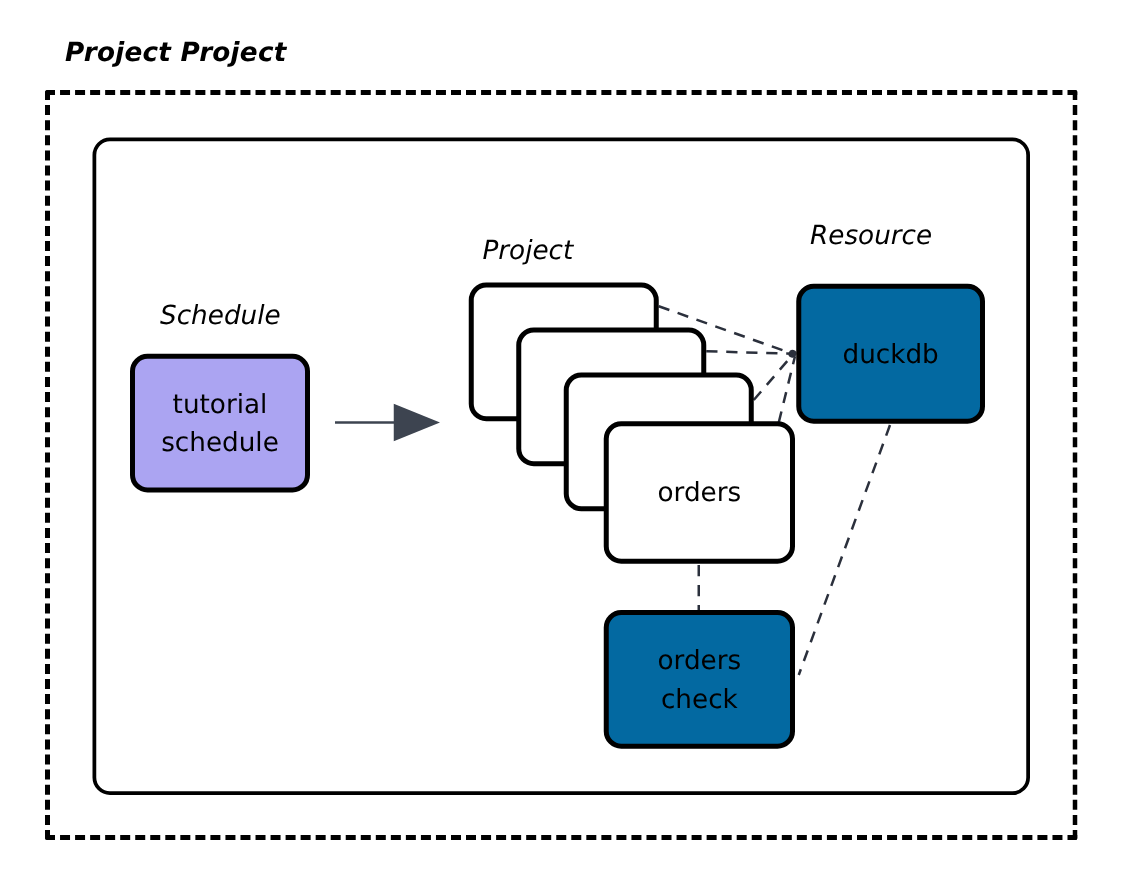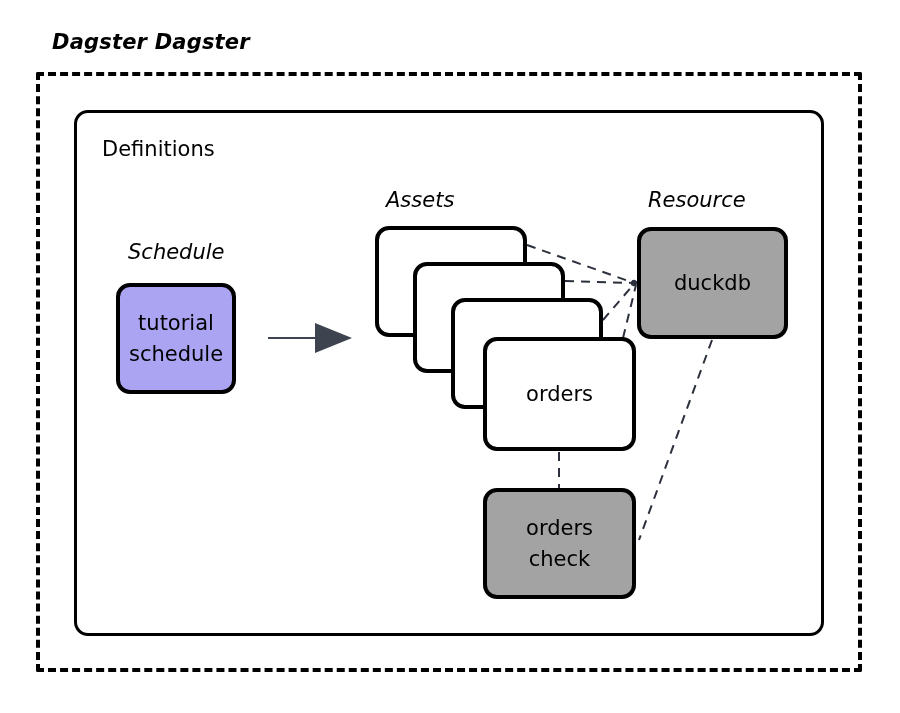--- a/index.html
+++ b/index.html
@@ -65,21 +65,21 @@
     color: #000000;
     white-space: nowrap;
     line-height: 1.22;
   }
   
   .node {
     position: absolute;
     box-sizing: border-box;
     border: 4px solid #000000;
     border-radius: 14px;
-    background: #a3a3a3;
+    background: #0369a1;
     display: flex;
     flex-direction: column;
     align-items: center;
     justify-content: center;
     font-size: 21px;
     color: #000000;
     line-height: 1.45;
     text-align: center;
   }
   .node .line { display: block; white-space: nowrap; }
@@ -94,26 +94,25 @@
     width: 900px;
     height: 713px;
     pointer-events: none;
   }
 </style>
 </head>
 <body>
 
 <div id="canvas">
 
-  <div class="frame-title">Dagster Dagster</div>
+  <div class="frame-title">Project Project</div>
 
   <div class="dashed-frame"></div>
 
   <div class="definitions-box"></div>
-  <div class="definitions-label">Definitions</div>
 
   <svg id="links" viewBox="0 0 900 713" xmlns="http://www.w3.org/2000/svg">
     <defs>
       <marker id="arrowhead" markerWidth="9" markerHeight="9" refX="1" refY="4.5" orient="auto" markerUnits="strokeWidth">
         <path d="M0,0 L9,4.5 L0,9 z" fill="#3d4450"></path>
       </marker>
       <marker id="dotend" markerWidth="6" markerHeight="6" refX="3" refY="3" orient="auto" markerUnits="strokeWidth">
         <circle cx="3" cy="3" r="1.6" fill="#2b303c"></circle>
       </marker>
     </defs>
@@ -131,26 +130,26 @@
 
     <line x1="623" y1="338" x2="636" y2="285" stroke="#2b303c" stroke-width="2" stroke-dasharray="9,7"></line>
 
     <line x1="559" y1="452" x2="559" y2="488" stroke="#2b303c" stroke-width="2" stroke-dasharray="9,7"></line>
 
     <line x1="712" y1="340" x2="639" y2="540" stroke="#2b303c" stroke-width="2" stroke-dasharray="9,7"></line>
   </svg>
 
   <div class="group-label" style="left:128px; top:240px;">Schedule</div>
 
-  <div class="group-label" style="left:386px; top:188px;">Assets</div>
+  <div class="group-label" style="left:386px; top:188px;">Project</div>
 
-  <div class="group-label" style="left:648px; top:188px;">Resource</div>
+  <div class="group-label" style="left:648px; top:176px;">Resource</div>
 
 
-  <div class="node schedule" style="left:116px; top:283px; width:120px; height:111px;">
+  <div class="node schedule" style="left:104px; top:283px; width:144px; height:111px;">
     <span class="line">tutorial</span>
     <span class="line">schedule</span>
   </div>
 
   <div class="node stack-card" style="left:375px; top:226px; width:152px; height:111px;">
     <span class="line"></span>
   </div>
 
   <div class="node stack-card" style="left:413px; top:262px; width:152px; height:111px;">
     <span class="line"></span>

